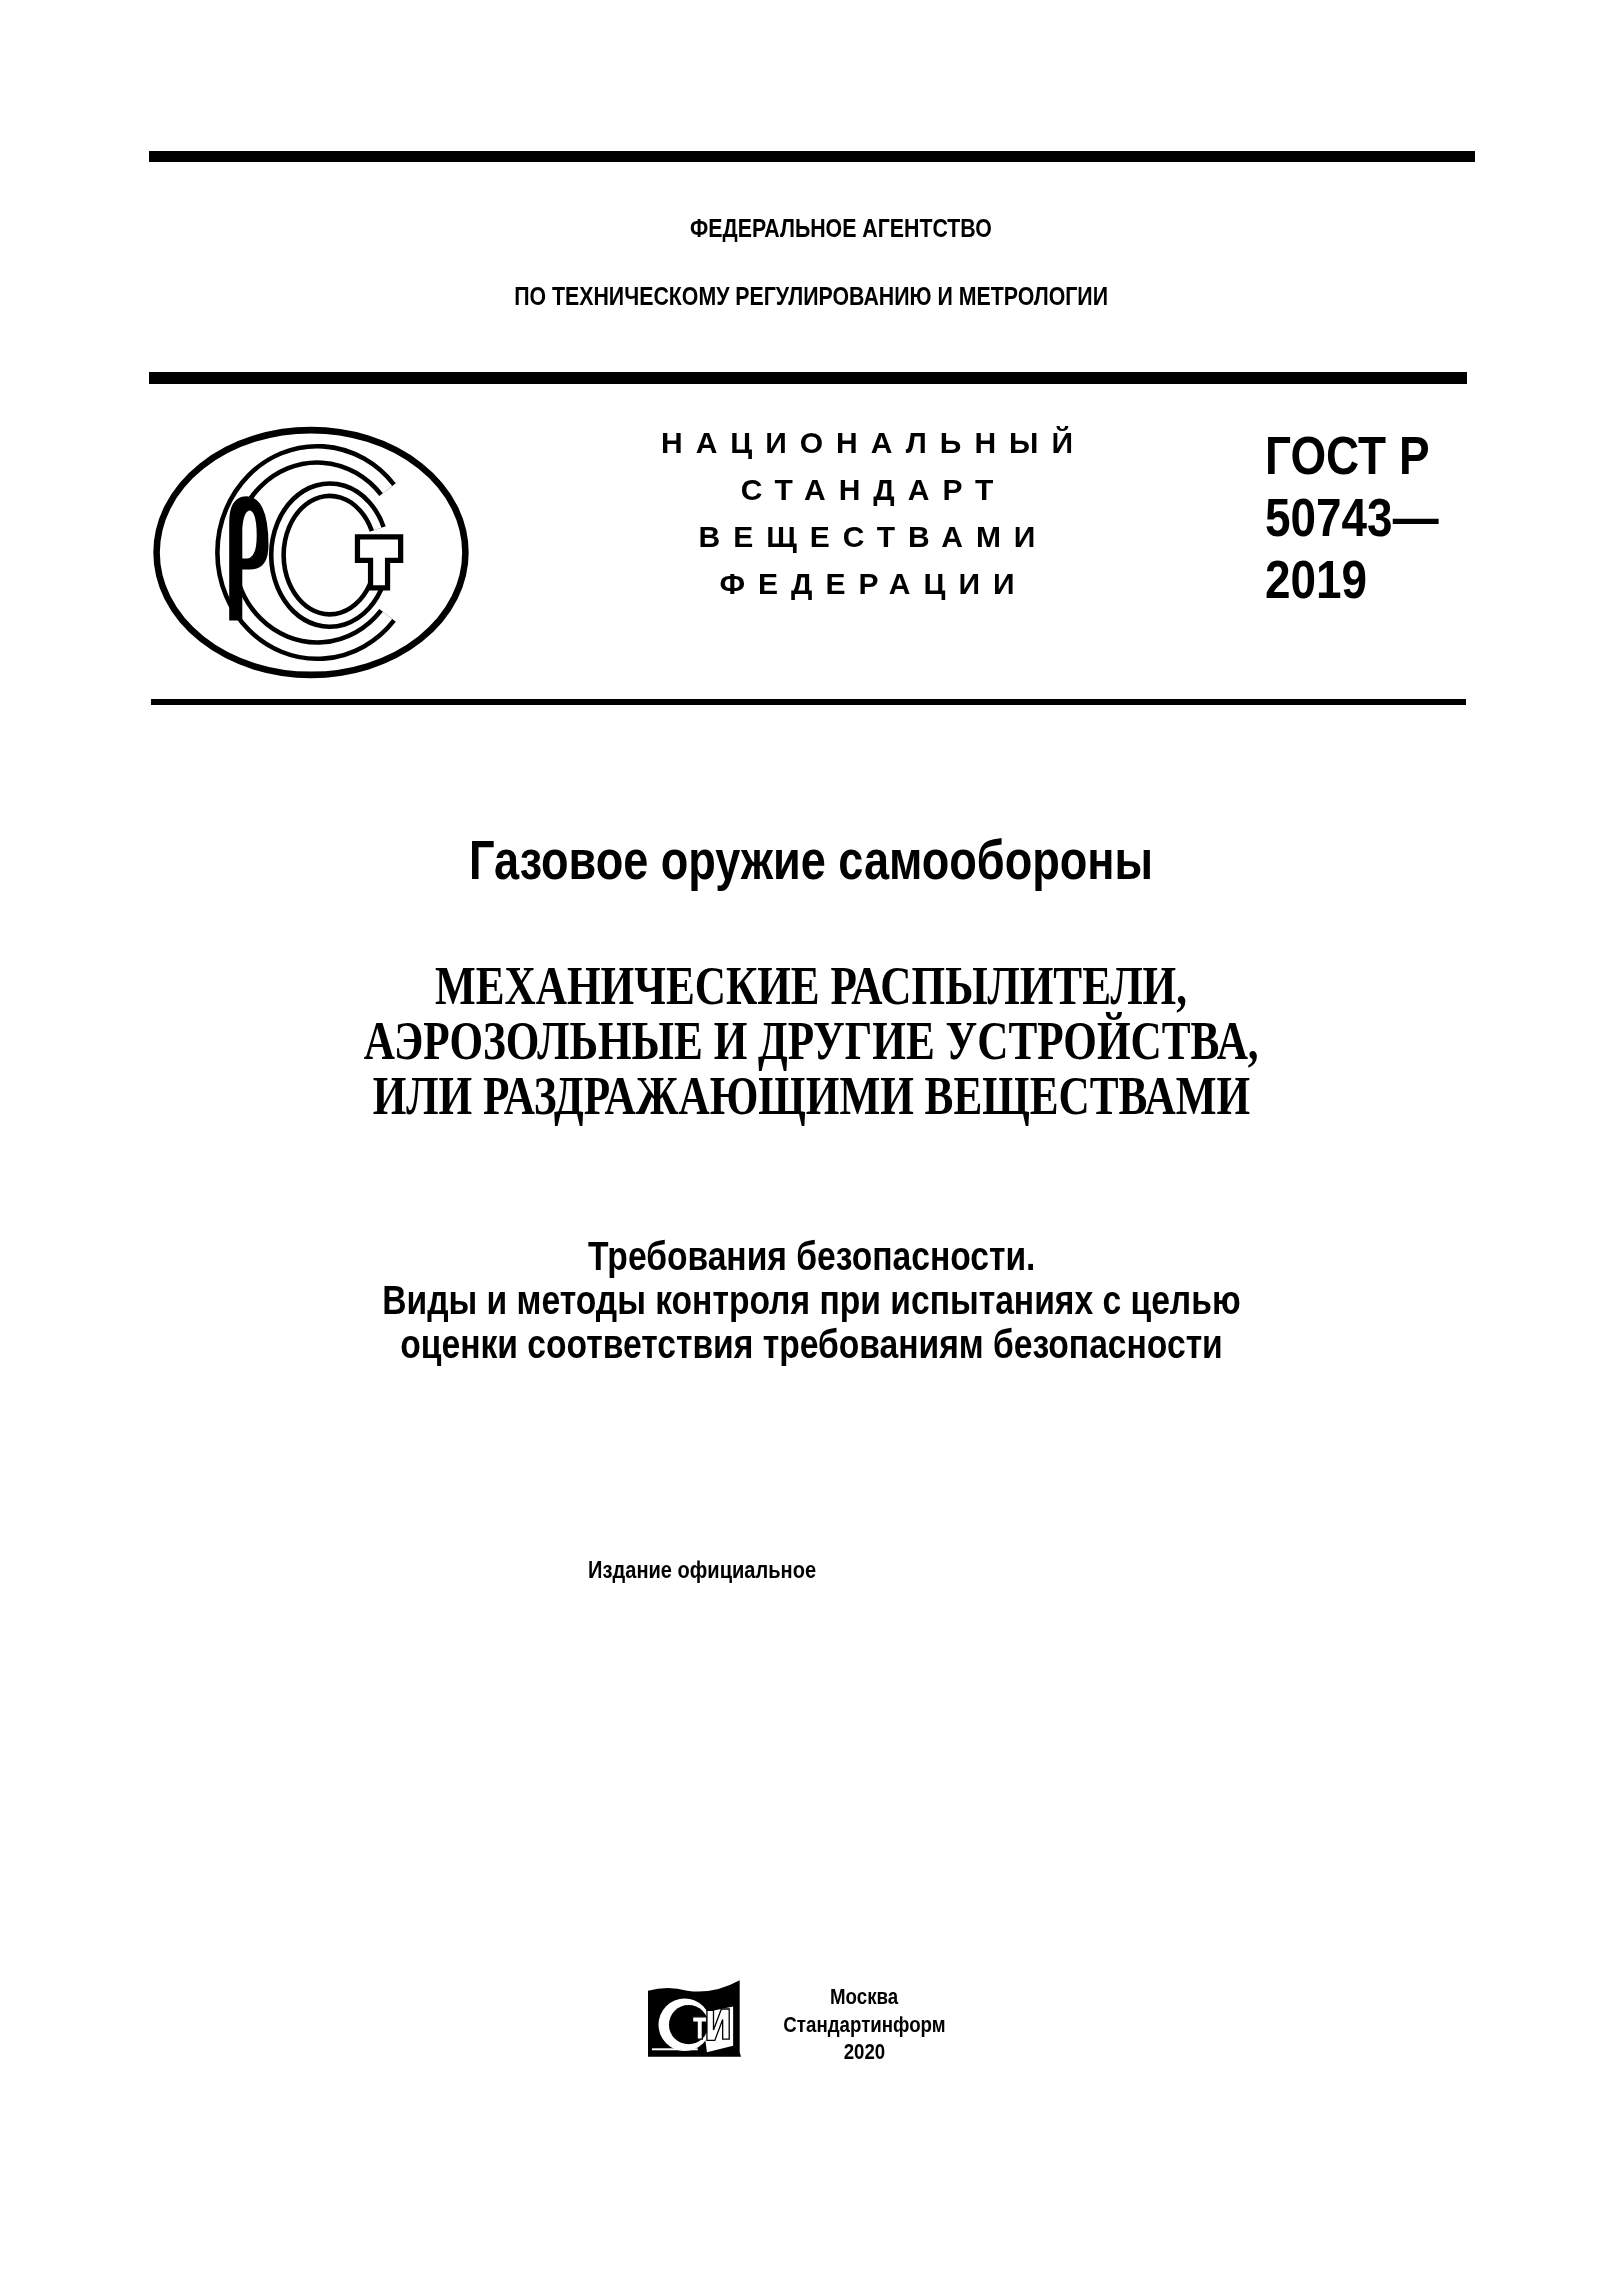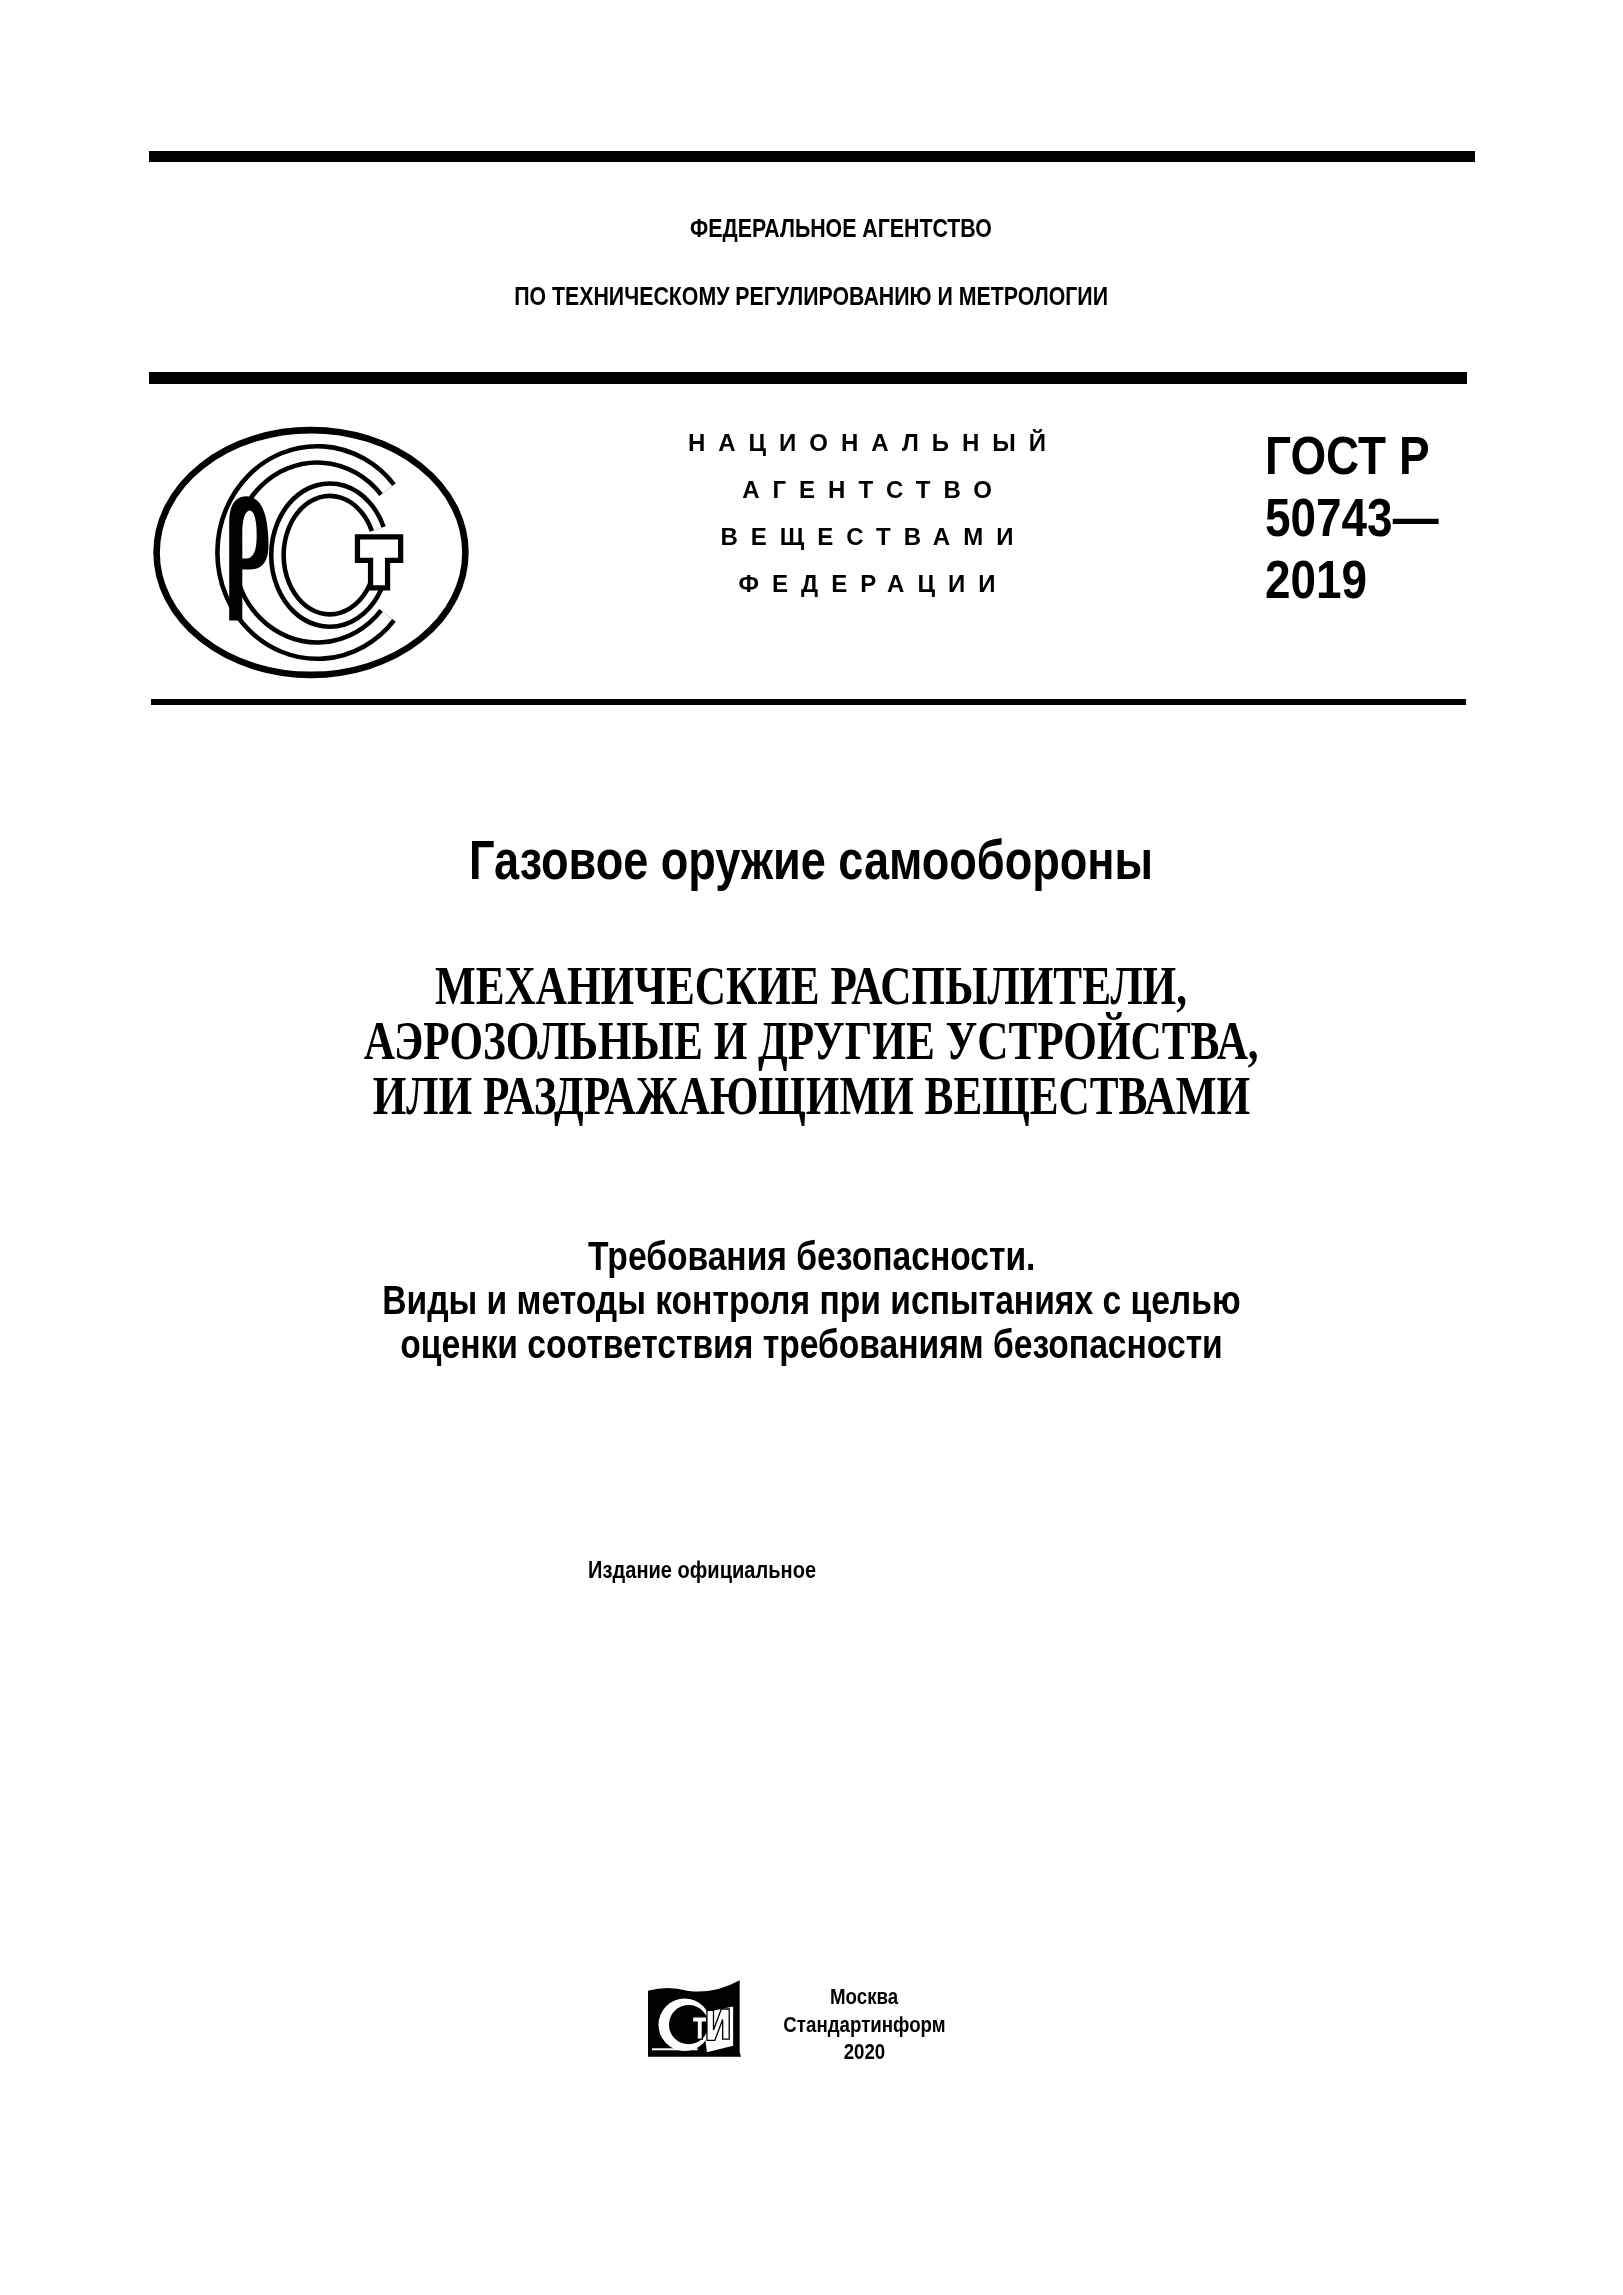--- a/index.html
+++ b/index.html
@@ -9,21 +9,21 @@
     .rule { position:absolute; background:#000; }
     .center { text-align:center; }
     .b { font-weight:bold; }
     .condensed { display:inline-block; transform-origin:center center; }
 
     #agency1 { top:213px; left:0; width:1623px; font-size:26px;padding-left:29px; }
     #agency2 { top:281px; left:0; width:1623px; font-size:26px; }
 
     #logo-gost { left:152px; top:424px; width:318px; height:257px; }
 
-    #ns-block { left:569px; top:419px; width:609px; font-size:24px; letter-spacing:13px; line-height:47px; }
+    #ns-block { left:569px; top:419px; width:609px; font-size:30px; letter-spacing:13px; line-height:47px; }
     #ns-block div { text-align:center; }
 
     #gost-num { left:1265px; top:424px; font-size:54px; line-height:62px; }
 
     #title-pre { top:828px; left:0; width:1623px; font-size:55px; }
     #title-main { top:959px; left:0; width:1623px; font-size:54px; line-height:55px;font-family:Liberation Serif, serif; }
     #subtitle { top:1234px; left:0; width:1623px; font-size:41px; line-height:44px; }
     #edition { top:1557px; left:0; width:1405px; font-size:23.6px; }
 
     #publisher-logo { left:648px; top:1980px; width:93px; height:77px; }
@@ -55,21 +55,21 @@
 
     <path d="M 118 300 L 118 150 Q 118 110 145 110 Q 178 112 178 185 Q 178 222 150 222 L 138 222 L 138 300 Z" fill="#000"></path>
     <path d="M 138 205 L 138 160 Q 140 132 150 132 Q 160 135 160 170 Q 160 205 145 205 Z" fill="#fff"></path>
 
     <path d="M 314 172 L 380 172 L 380 208 L 360 208 L 360 250 L 334 250 L 334 208 L 314 208 Z" fill="#fff" stroke="#000" stroke-width="8"></path>
   </svg>
 </div>
 
 <div id="ns-block" class="abs b">
   <div>НАЦИОНАЛЬНЫЙ</div>
-  <div>АГЕНТСТВО</div>
+  <div>СТАНДАРТ</div>
   <div>ВЕЩЕСТВАМИ</div>
   <div>ФЕДЕРАЦИИ</div>
 </div>
 
 <div id="gost-num" class="abs b">
   <div><span class="condensed" style="transform:scaleX(0.85); transform-origin:left center;">ГОСТ Р</span></div>
   <div><span class="condensed" style="transform:scaleX(0.85); transform-origin:left center;">50743—</span></div>
   <div><span class="condensed" style="transform:scaleX(0.85); transform-origin:left center;">2019</span></div>
 </div>
 

